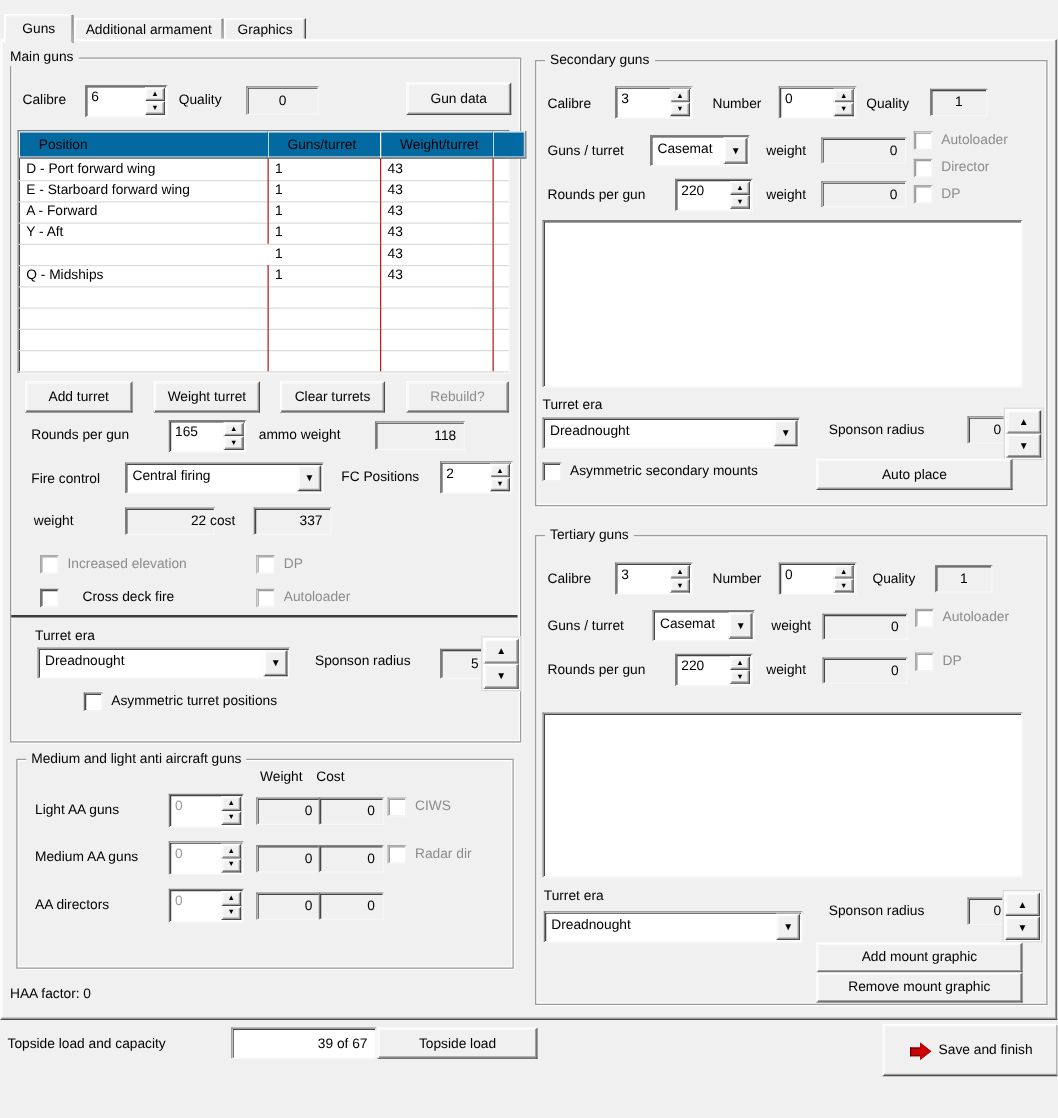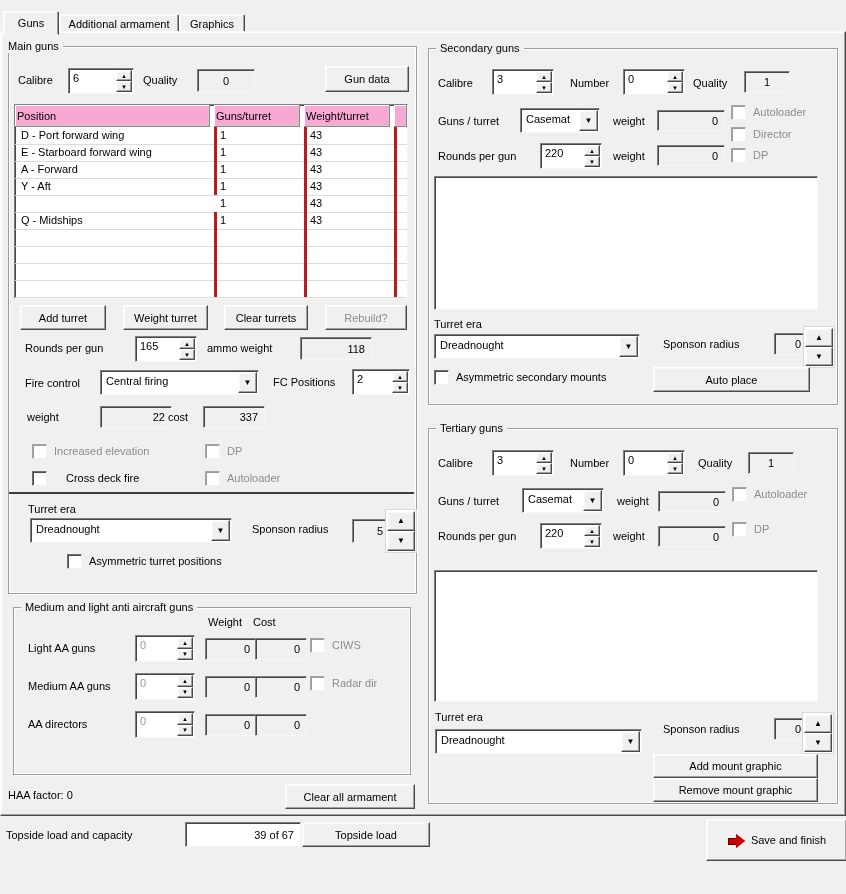--- a/index.html
+++ b/index.html
@@ -35,25 +35,25 @@
   .cbrow { display:flex; align-items:flex-start; }
   .cb { width:13px; height:13px; flex:0 0 13px; background:#fff; border:1px solid; border-color:#707070 #f2f2f2 #f2f2f2 #707070; box-shadow: inset 1px 1px 0 #4a4a4a; }
   .cbrow.dis .cb { border-color:#a6a6a6 #f2f2f2 #f2f2f2 #a6a6a6; box-shadow: inset 1px 1px 0 #9c9c9c; }
   .cb-lbl { margin-left:7px; line-height:14px; white-space:nowrap; }
   .cbrow.dis .cb-lbl { color:#8c8c8c; }
 
   .group { border:1px solid #9c9c9c; box-shadow: inset 1px 1px 0 #fdfdfd, inset -1px -1px 0 #fdfdfd, 1px 1px 0 #fdfdfd; }
   .group-title { background:#f0f0f0; padding:0 4px; line-height:13px; white-space:nowrap; }
 
   .grid { background:#fff; }
-  .th { position:absolute; top:0; height:21px; background:#f9a8d4; display:flex; align-items:center; padding-left:2px;
+  .th { position:absolute; top:0; height:21px; background:#0369a1; display:flex; align-items:center; padding-left:16px;
         border-right:1px solid #8a8a8a; border-bottom:1px solid #8a8a8a;
         box-shadow: inset 1px 1px 0 #ffffff, inset -1px -1px 0 #c9c9c9; }
   .tr { position:absolute; left:0; right:0; height:17px; border-bottom:1px solid #dcdcdc; }
-  .td { position:absolute; top:0; height:17px; line-height:16px; padding-left:6px; border-right:3px solid #b91c1c; overflow:hidden; white-space:nowrap; }
+  .td { position:absolute; top:0; height:17px; line-height:16px; padding-left:6px; border-right:1px solid #b91c1c; overflow:hidden; white-space:nowrap; }
 
   .sep { background:#3c3c3c; height:2px; }
 
   .tab { display:flex; align-items:center; justify-content:center; background:#f0f0f0;
          border:1px solid; border-color:#ffffff #4a4a4a transparent #ffffff;
          box-shadow: inset -1px 0 0 #a0a0a0, inset 1px 1px 0 #fafafa;
          border-top-left-radius:2px; border-top-right-radius:2px; white-space:nowrap; }
   .tab.active { z-index:3; }
 
   .page { background:#f0f0f0; border:1px solid; border-color:#fafafa #4a4a4a #4a4a4a #fafafa;
@@ -274,23 +274,20 @@
     <span class="spin-val">0</span>
     <span class="spin-btns">
         <span class="half raised">▲</span>
         <span class="half raised">▼</span>
       </span>
   </div>
   <div class="field sunken abs" style="left:205px; top:714px; width:44px; height:20px;">0</div>
   <div class="field sunken abs" style="left:255px; top:714px; width:44px; height:20px;">0</div>
 
   <span class="lbl abs" style="left:8px; top:789px;">HAA factor: 0</span>
-  <div class="btn raised abs" style="left:285px; top:784px; width:128px; height:23px;">
-      <span>Clear all armament</span>
-    </div>
 
   <div class="group abs" style="left:428px; top:48px; width:408px; height:355px;"></div>
   <span class="group-title abs" style="left:436px; top:42px;">Secondary guns</span>
 
   <span class="lbl abs" style="left:438px; top:77px;">Calibre</span>
   <div class="spin sunken abs" style="left:492px; top:69px; width:60px; height:24px;">
     <span class="spin-val">3</span>
     <span class="spin-btns">
         <span class="half raised">▲</span>
         <span class="half raised">▼</span>

